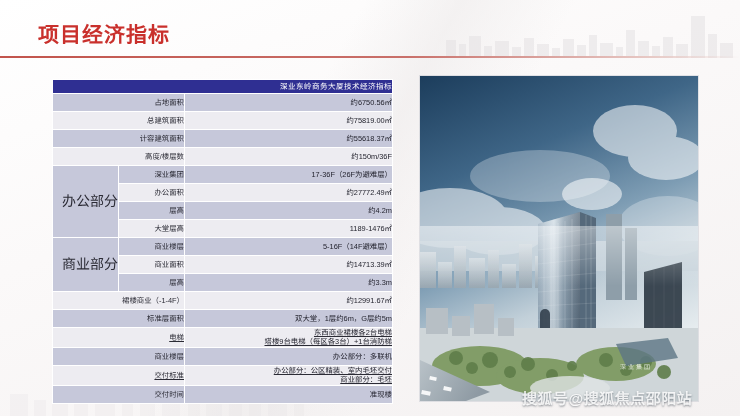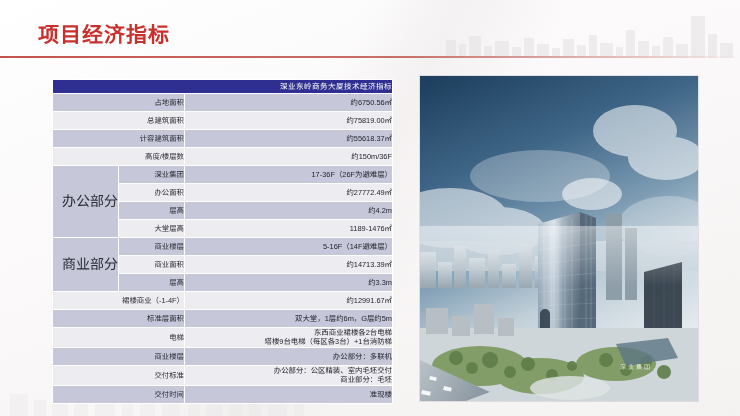--- a/index.html
+++ b/index.html
@@ -102,21 +102,21 @@
   }
   .band-a { background: #c6c8da; }
   .band-b { background: #edecf1; }
   .merge-cell {
     background: #c6c8da;
     font-size: 14px;
   }
   .sub-a { background: #c6c8da; }
   .sub-b { background: #edecf1; }
   .r { height: 18px; }
-  .r-tall { height: 17px; }
+  .r-tall { height: 17px; text-decoration: underline; }
   .val { color: #23232e; margin-top: 36px; }
   .nowrap { white-space: nowrap; }
 
   
   .photo {
     position: absolute;
     left: 420px;
     top: 76px;
     width: 278px;
     height: 325px;
@@ -447,14 +447,15 @@
         <rect x="2" y="314" width="9" height="4" transform="rotate(12 2 314)"></rect>
       </g>
 
       <ellipse cx="150" cy="312" rx="40" ry="12" fill="#dfe3e4" opacity="0.8"></ellipse>
 
       <rect x="0" y="150" width="278" height="60" fill="url(#haze)" opacity="0.5"></rect>
     </svg>
     <div class="photo-logo">深业集团</div>
   </div>
 
+  <div class="watermark">搜狐号@搜狐焦点邵阳站</div>
 
 </div>
 
 </body></html>

